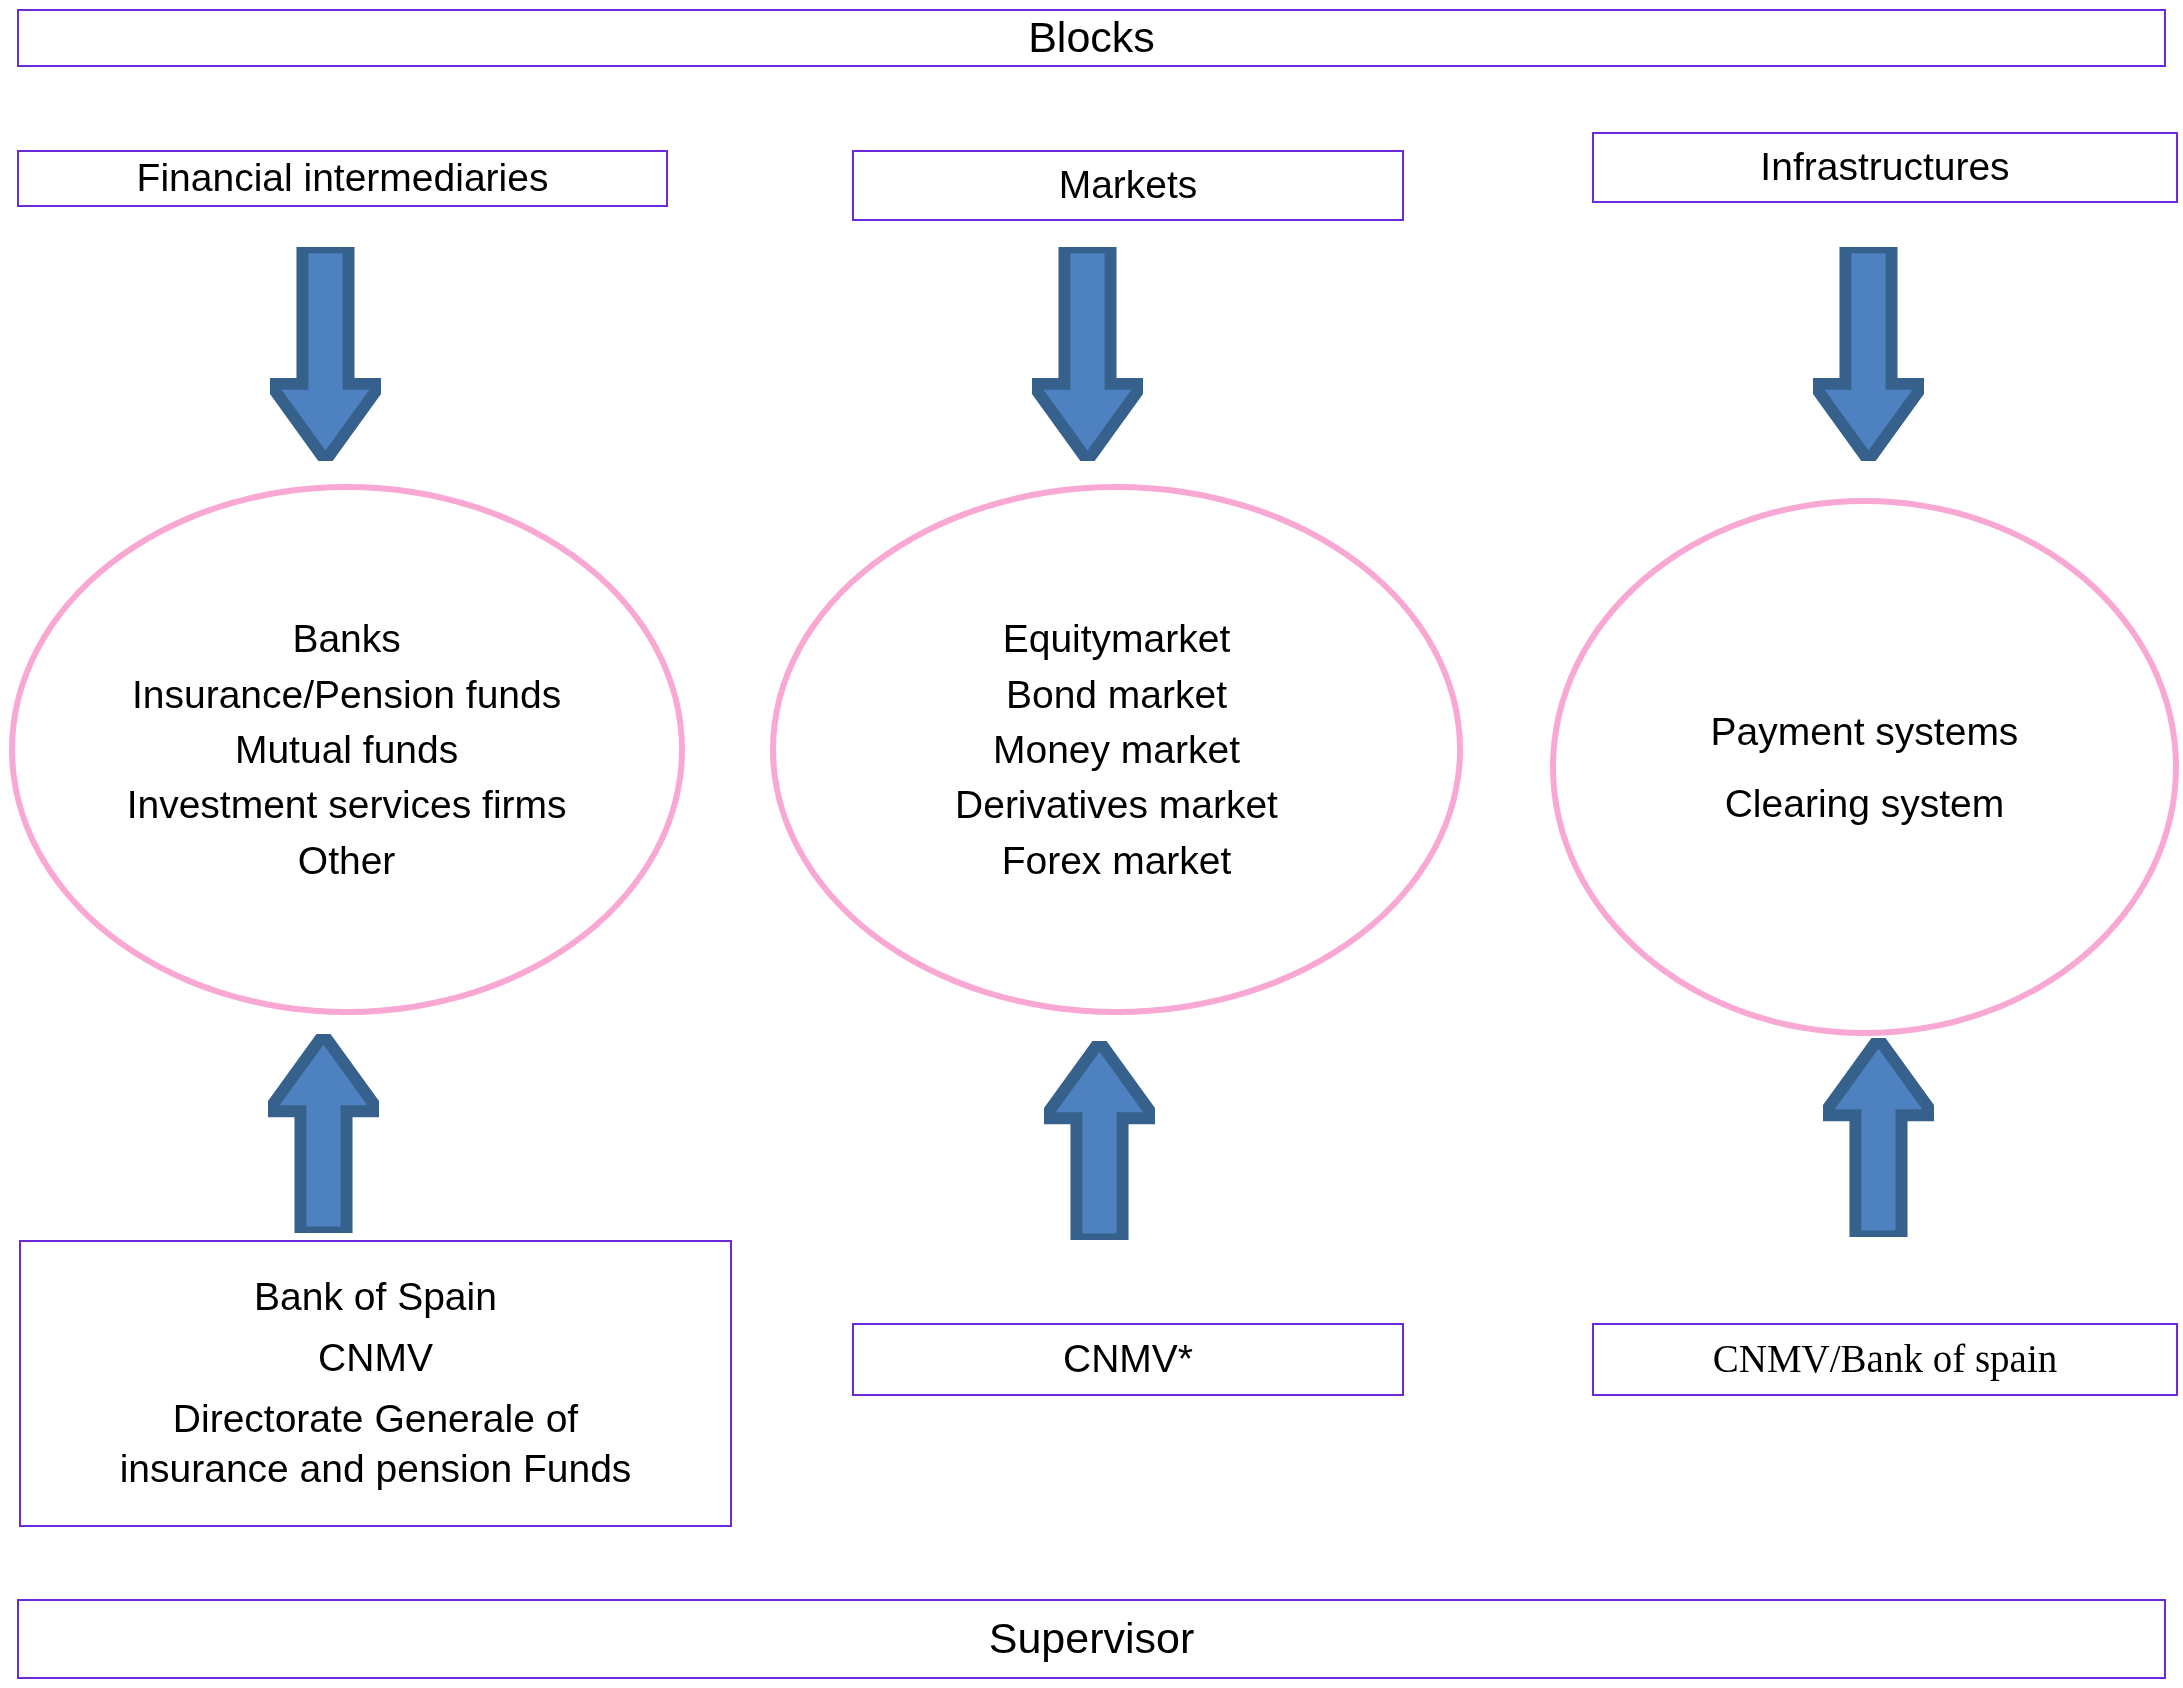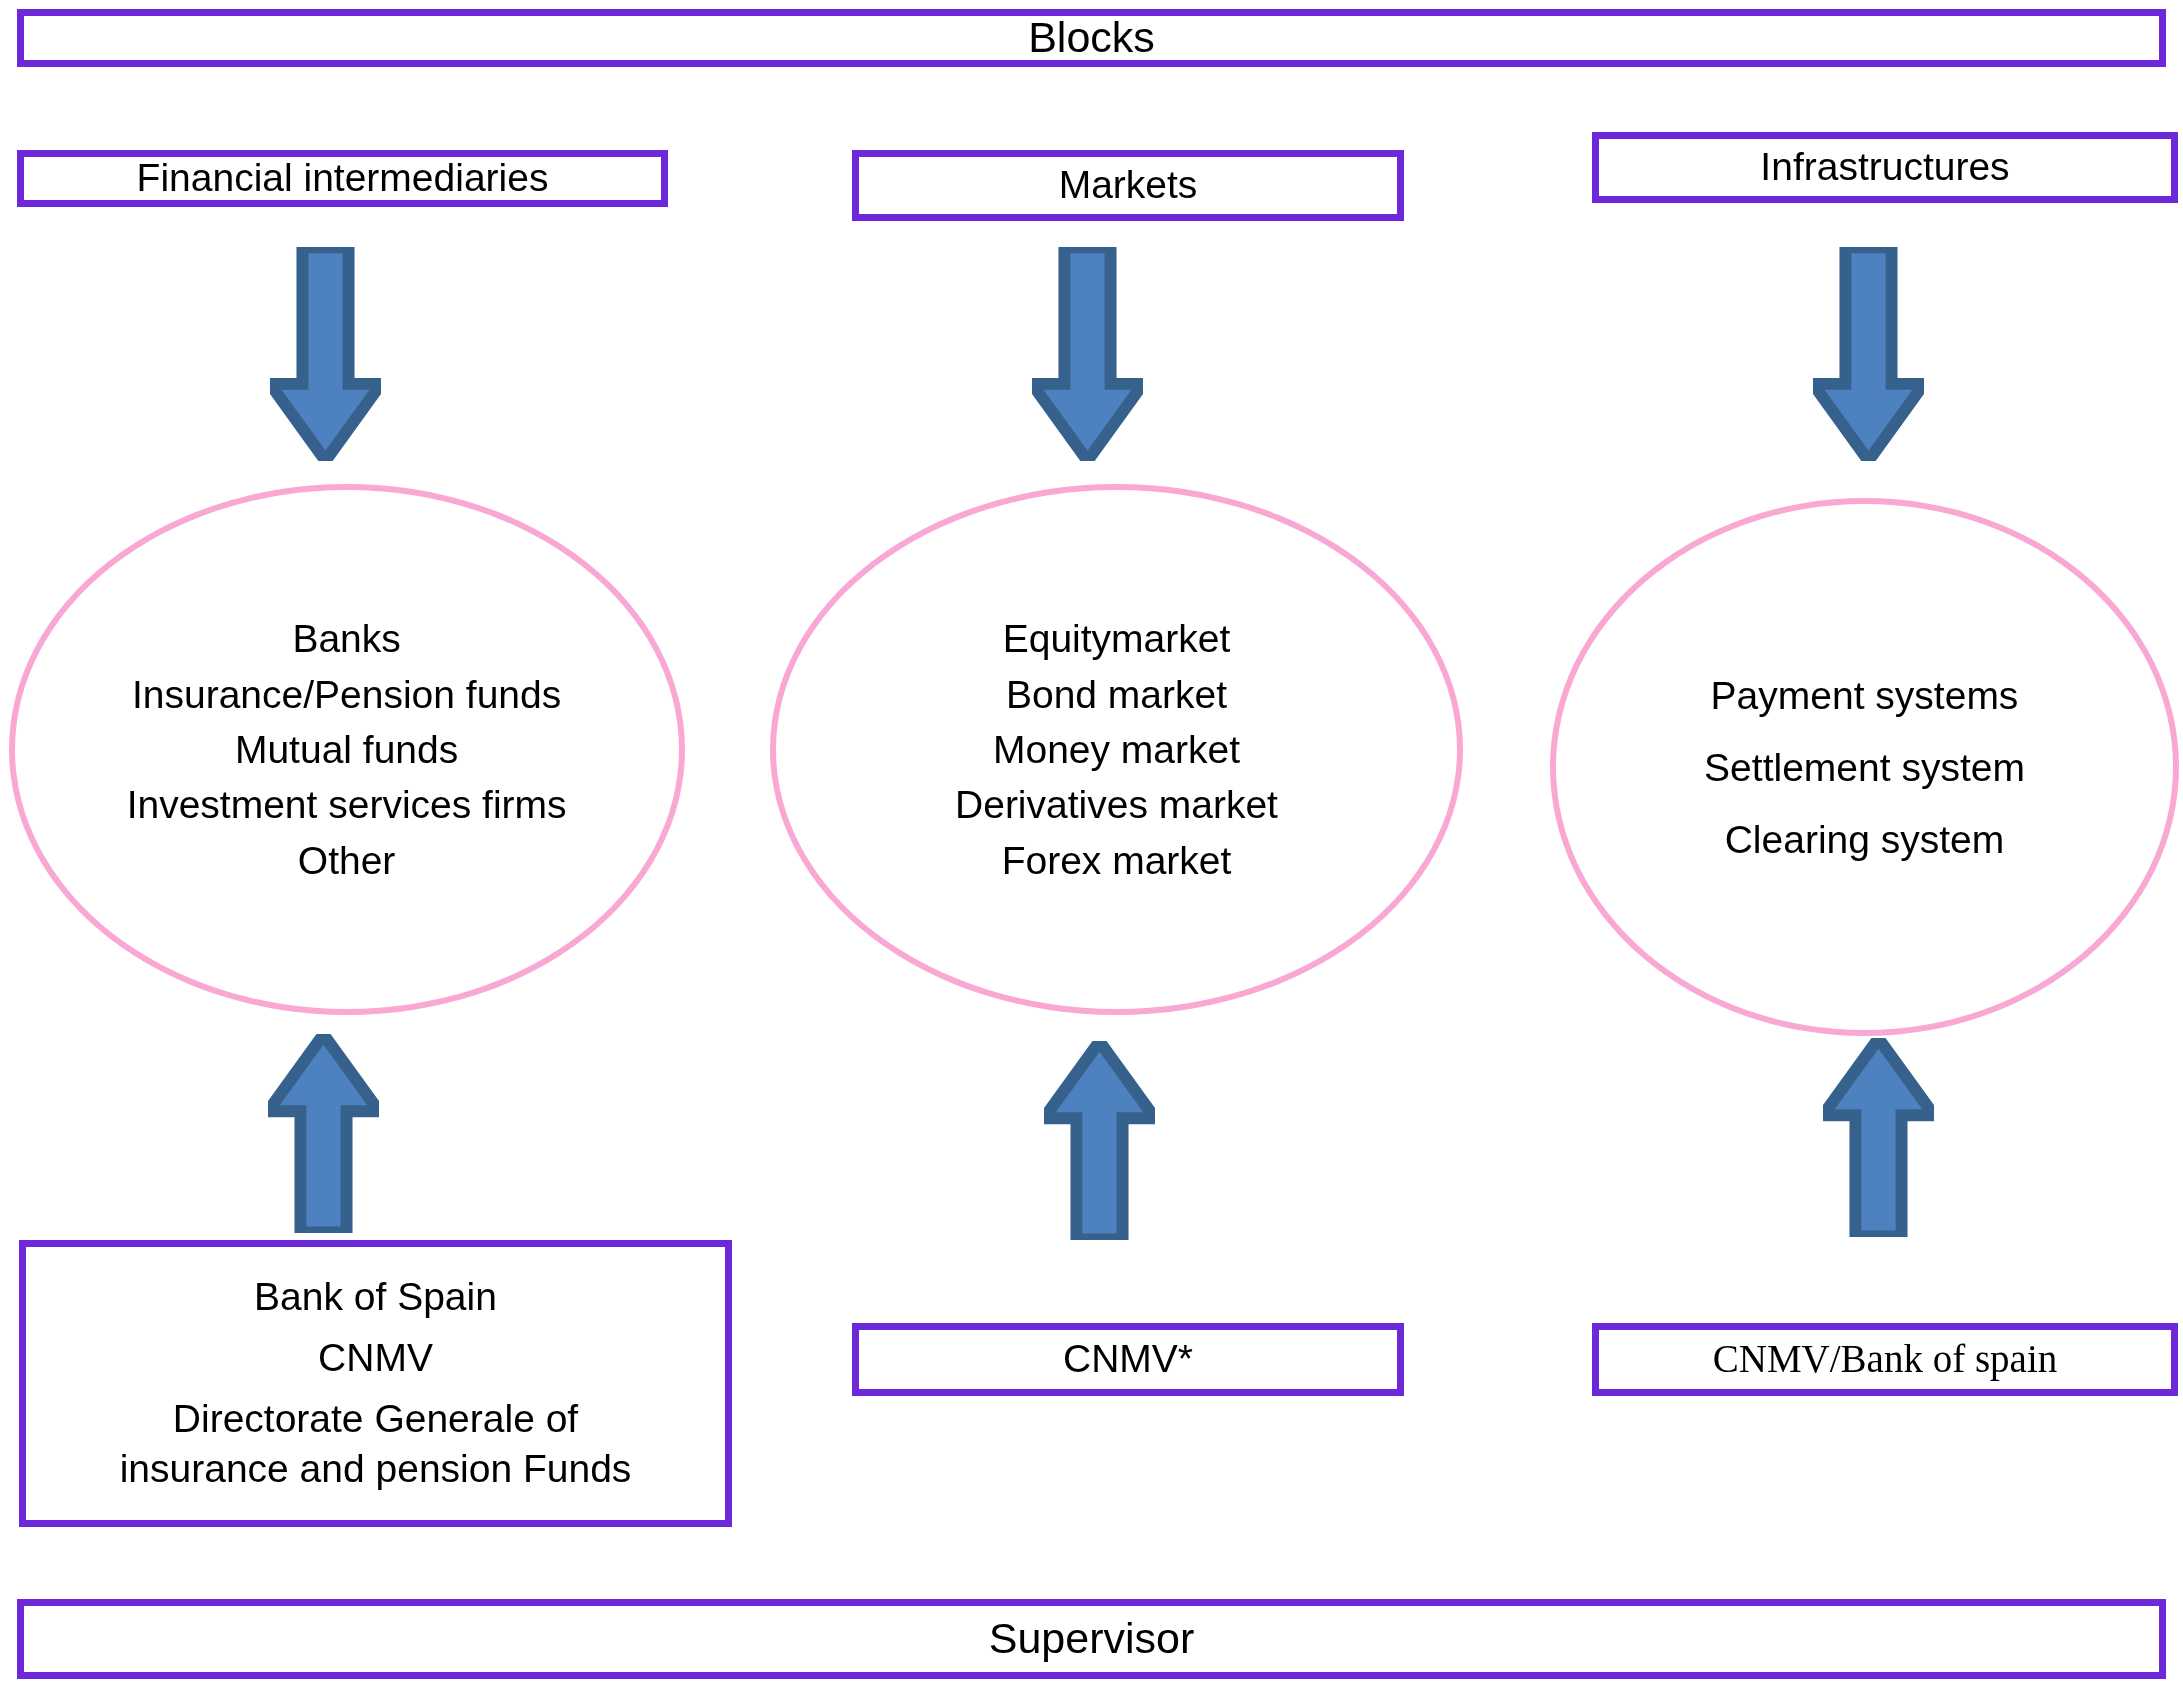--- a/index.html
+++ b/index.html
@@ -16,21 +16,21 @@
     width: 2184px;
     height: 1688px;
     background: #ffffff;
     overflow: hidden;
   }
 
   
   .box {
     position: absolute;
     box-sizing: border-box;
-    border: 7px solid #6d28d9;
+    border: 2px solid #6d28d9;
     background: #ffffff;
     display: flex;
     align-items: center;
     justify-content: center;
     text-align: center;
     line-height: 1.25;
   }
   .box .lines {
     width: 100%;
     padding: 0 8.6px;
@@ -187,21 +187,20 @@
       <span class="line">Bond market</span>
       <span class="line">Money market</span>
       <span class="line">Derivatives market</span>
       <span class="line">Forex market</span>
     </div>
   </div>
 
   <div class="ellipse" id="ellipse-infrastructures">
     <div class="lines">
       <span class="line">Payment systems</span>
-      <span class="line">Settlement system</span>
       <span class="line">Clearing system</span>
     </div>
   </div>
 
   <div class="arrow" style="left:268px; top:1034px;">
     <svg width="111" height="199" viewBox="0 0 130 232">
       <polygon points="65,0 130,90 92,90 92,232 38,232 38,90 0,90" fill="#4E81C0" stroke="#35618C" stroke-width="14" stroke-linejoin="miter"></polygon>
     </svg>
   </div>
 

